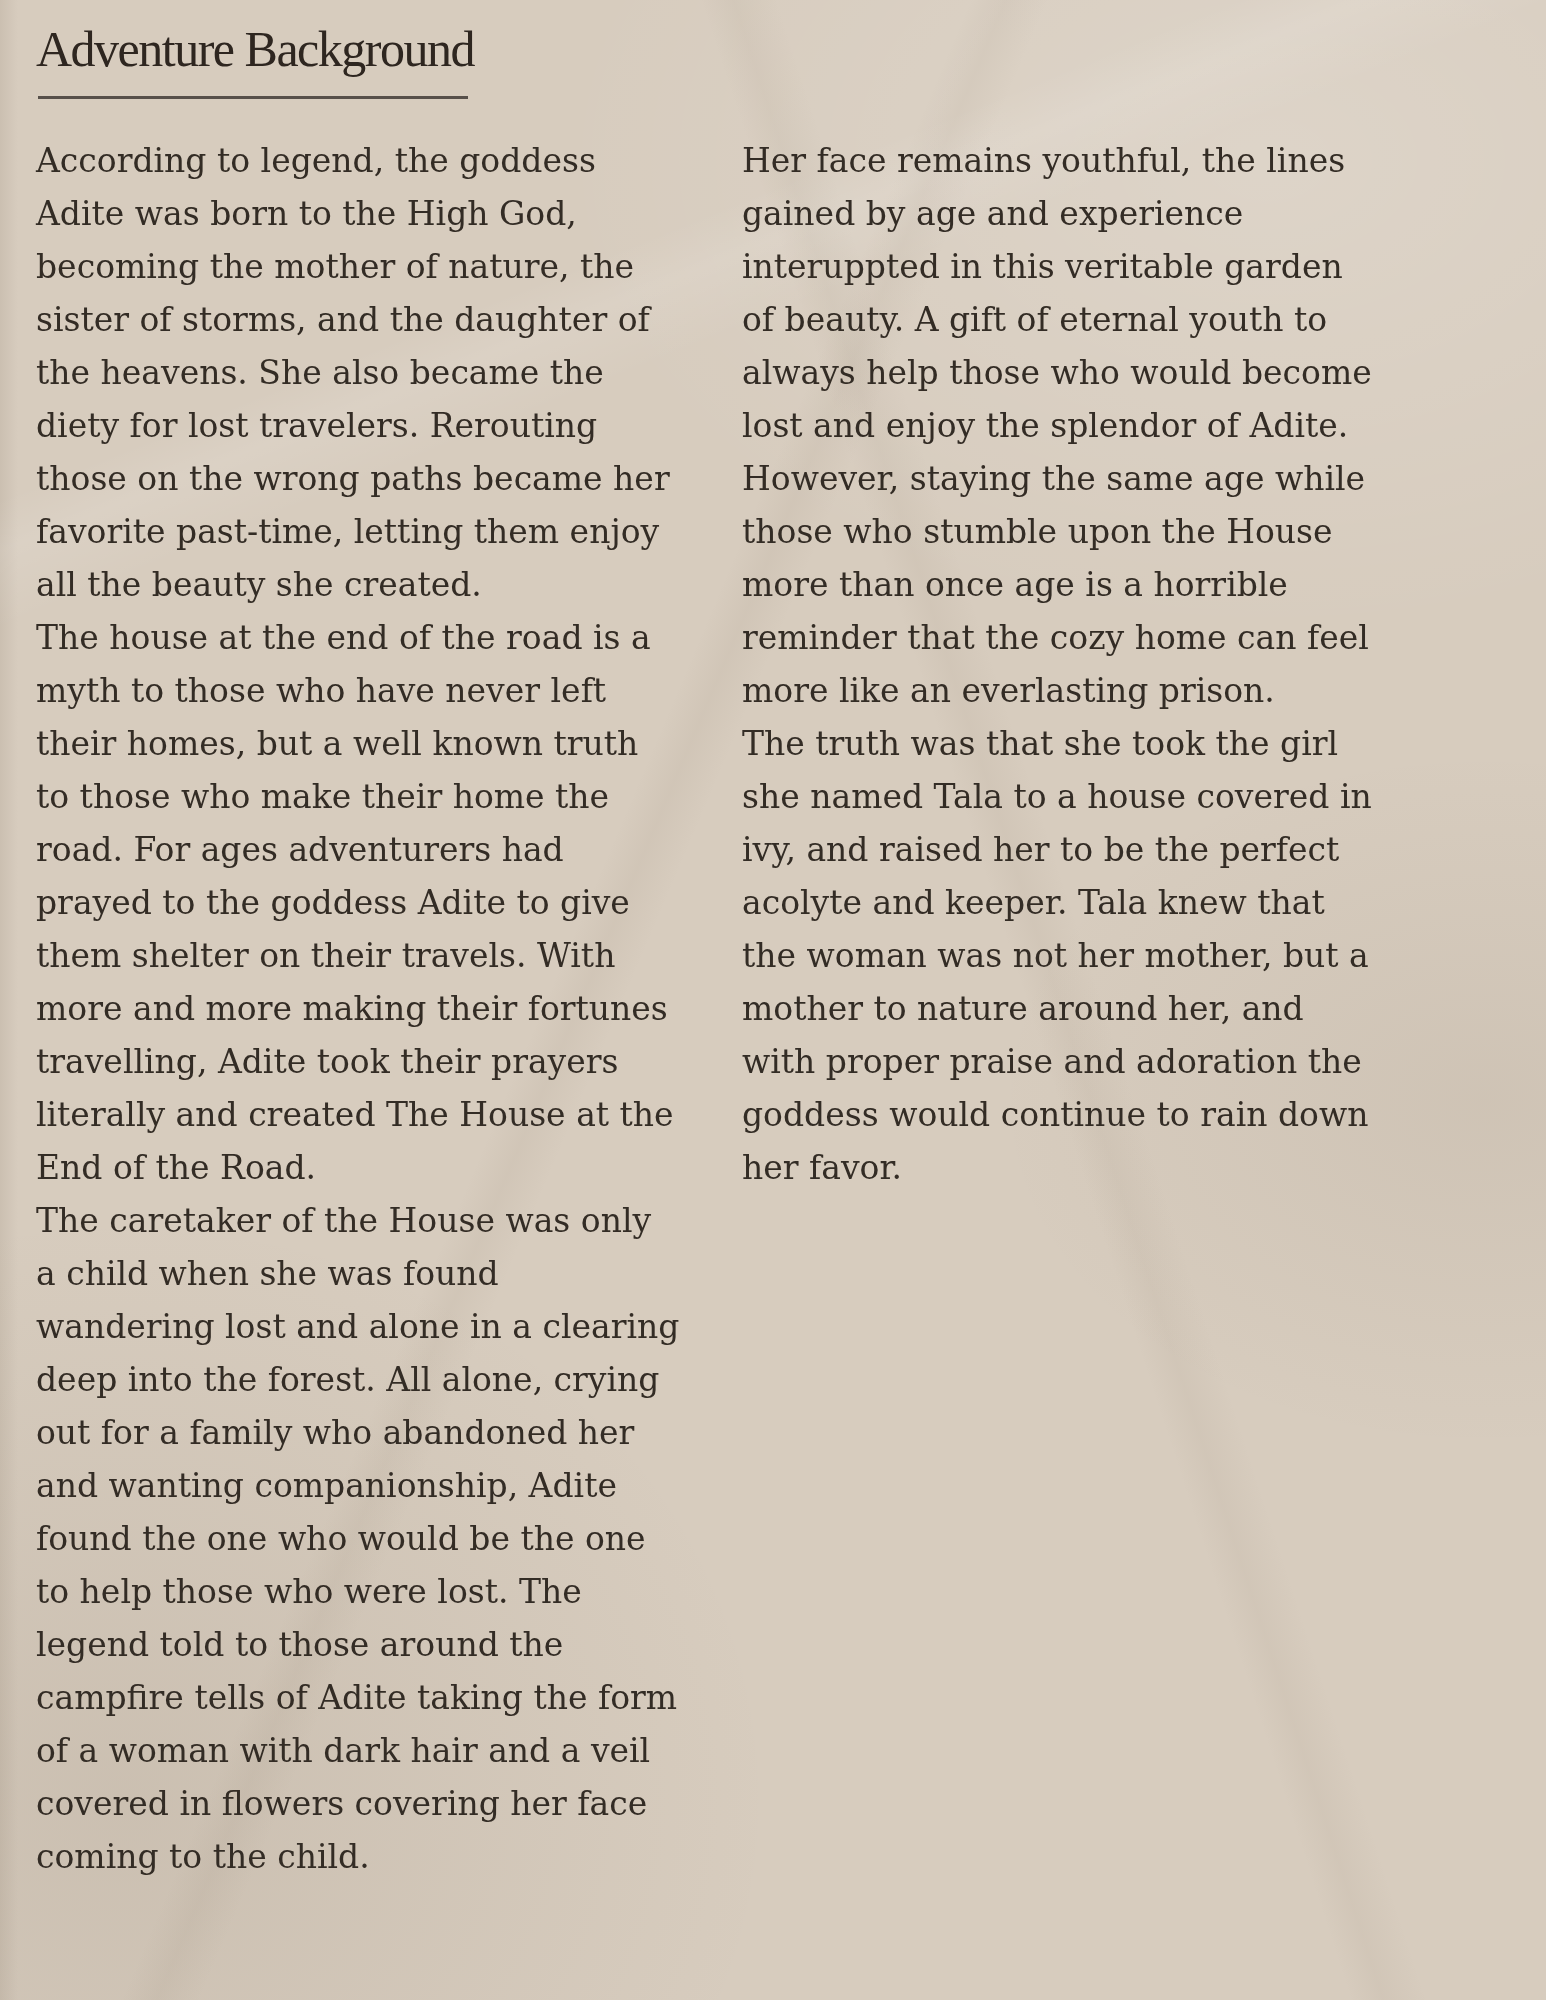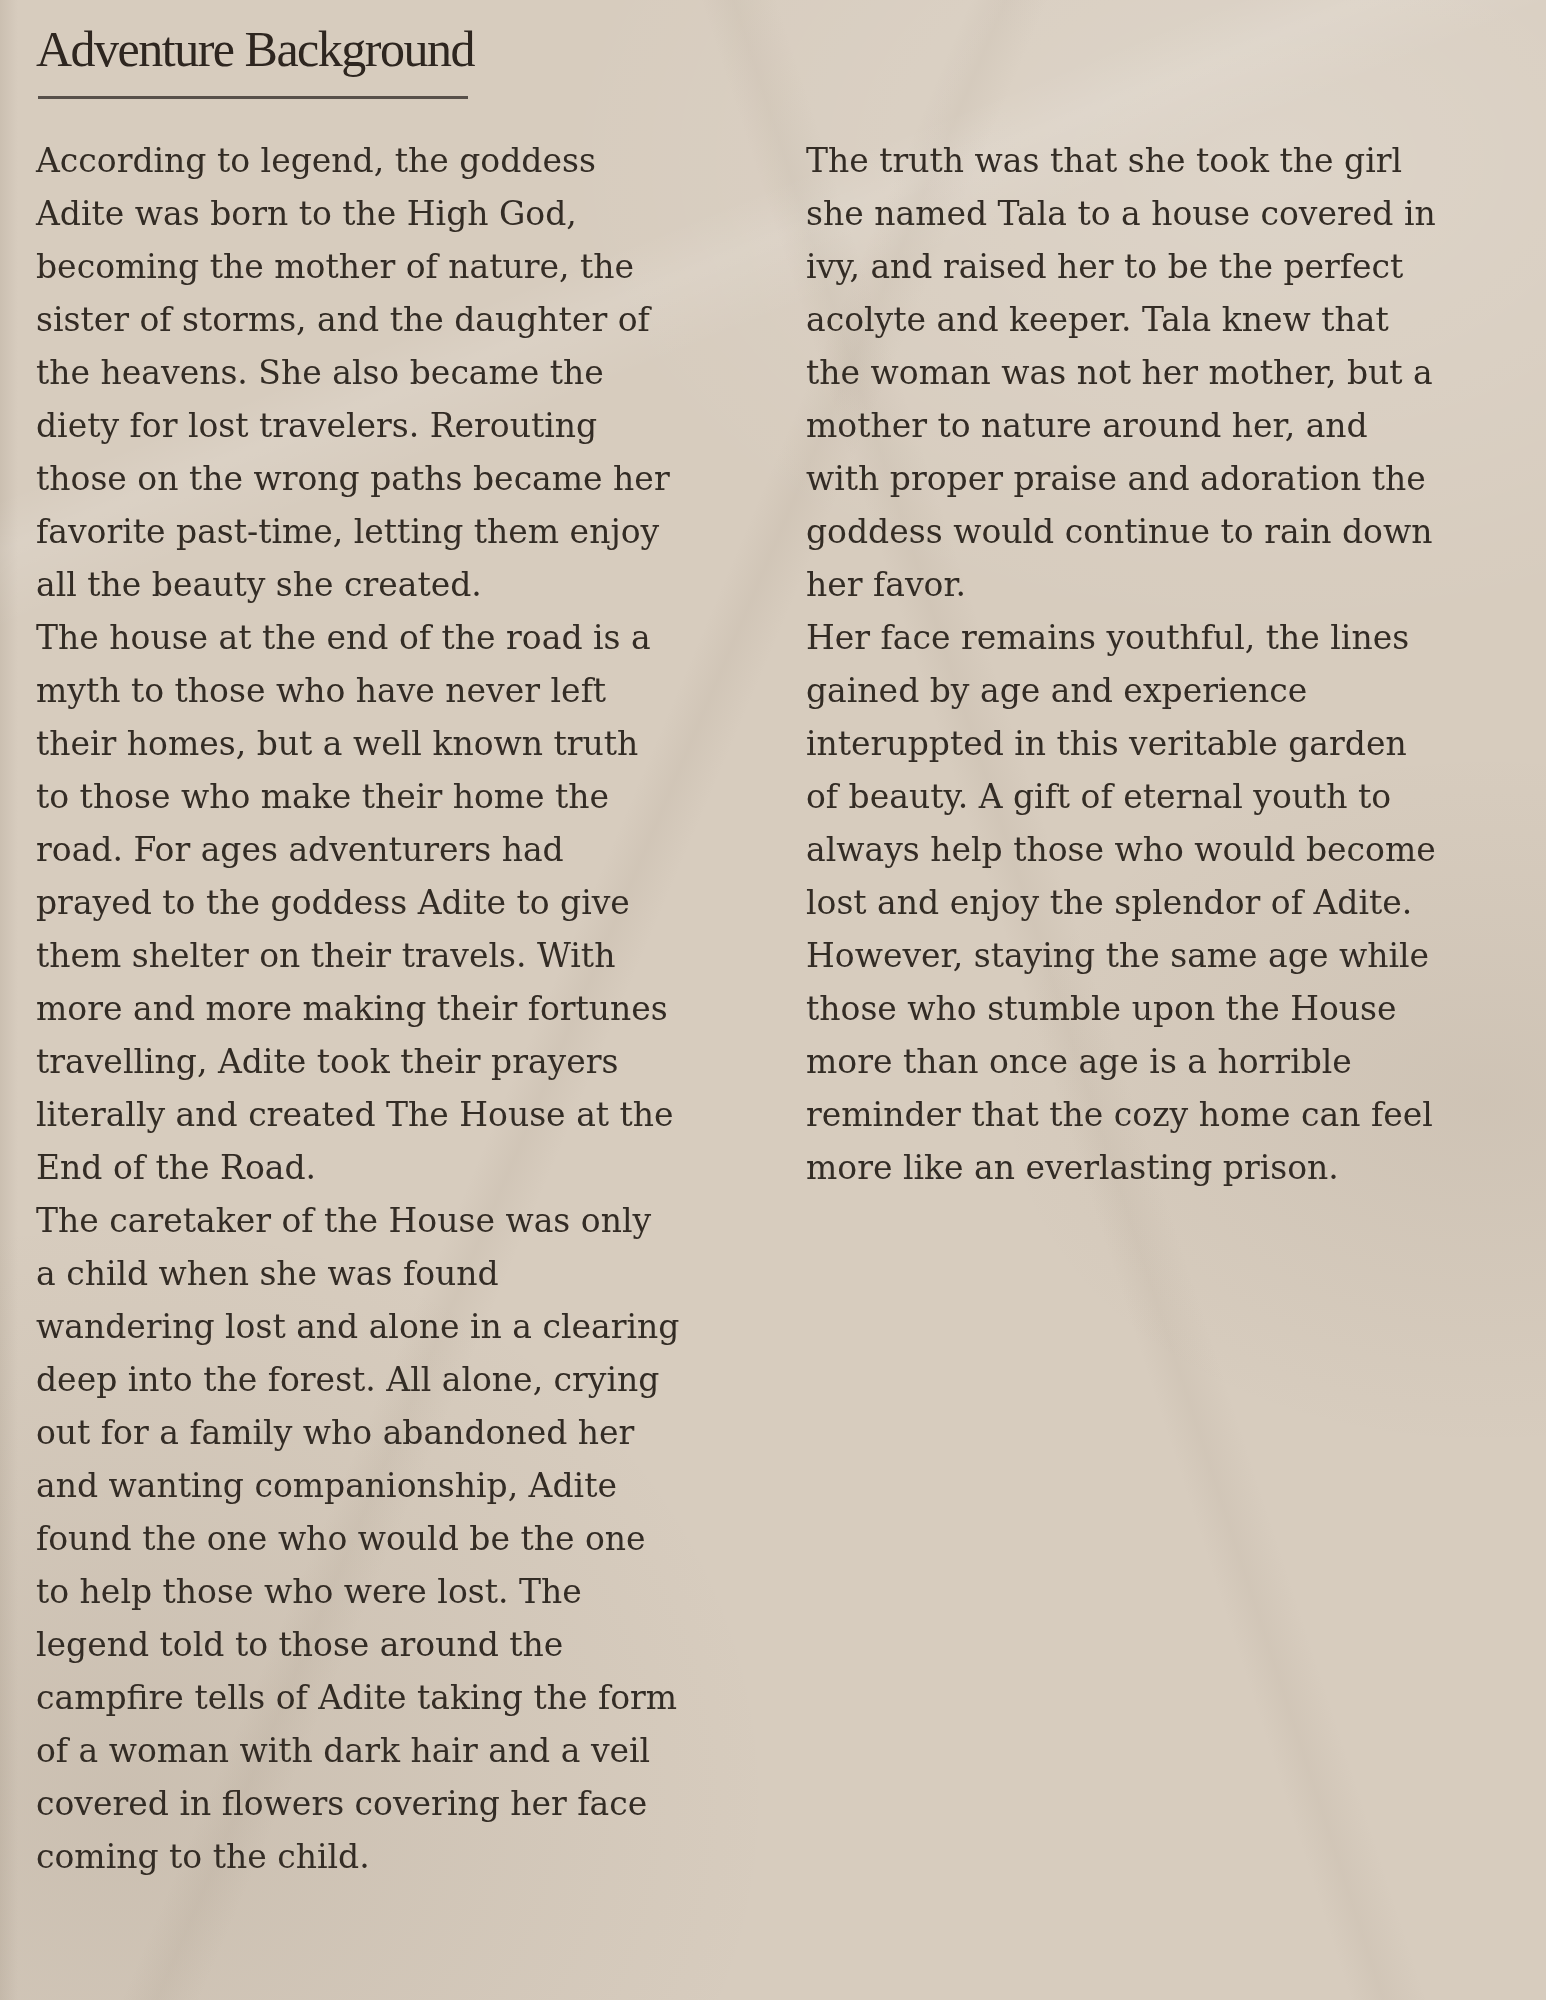--- a/index.html
+++ b/index.html
@@ -46,21 +46,20 @@
     top: 96px;
     width: 430px;
     height: 3px;
     background: var(--rule, #57504a);
   }
   .cols {
     position: absolute;
     left: 36px;
     top: 134px;
     display: flex;
-    gap: 64px;
   }
   .col {
     width: 706px;
   }
   .col p {
     margin: 0;
     font-size: 33px;
     line-height: 53px;
     color: var(--ink, #332c25);
     white-space: pre-line;
@@ -102,35 +101,35 @@
 and wanting companionship, Adite
 found the one who would be the one
 to help those who were lost. The
 legend told to those around the
 campfire tells of Adite taking the form
 of a woman with dark hair and a veil
 covered in flowers covering her face
 coming to the child.</p>
       </div>
     <div class="col">
-        <p>The truth was that she took the girl
-she named Tala to a house covered in
-ivy, and raised her to be the perfect
-acolyte and keeper. Tala knew that
-the woman was not her mother, but a
-mother to nature around her, and
-with proper praise and adoration the
-goddess would continue to rain down
-her favor.</p>
         <p>Her face remains youthful, the lines
 gained by age and experience
 interuppted in this veritable garden
 of beauty. A gift of eternal youth to
 always help those who would become
 lost and enjoy the splendor of Adite.
 However, staying the same age while
 those who stumble upon the House
 more than once age is a horrible
 reminder that the cozy home can feel
 more like an everlasting prison.</p>
+        <p>The truth was that she took the girl
+she named Tala to a house covered in
+ivy, and raised her to be the perfect
+acolyte and keeper. Tala knew that
+the woman was not her mother, but a
+mother to nature around her, and
+with proper praise and adoration the
+goddess would continue to rain down
+her favor.</p>
       </div>
   </div>
 </div>
 
 </body></html>

